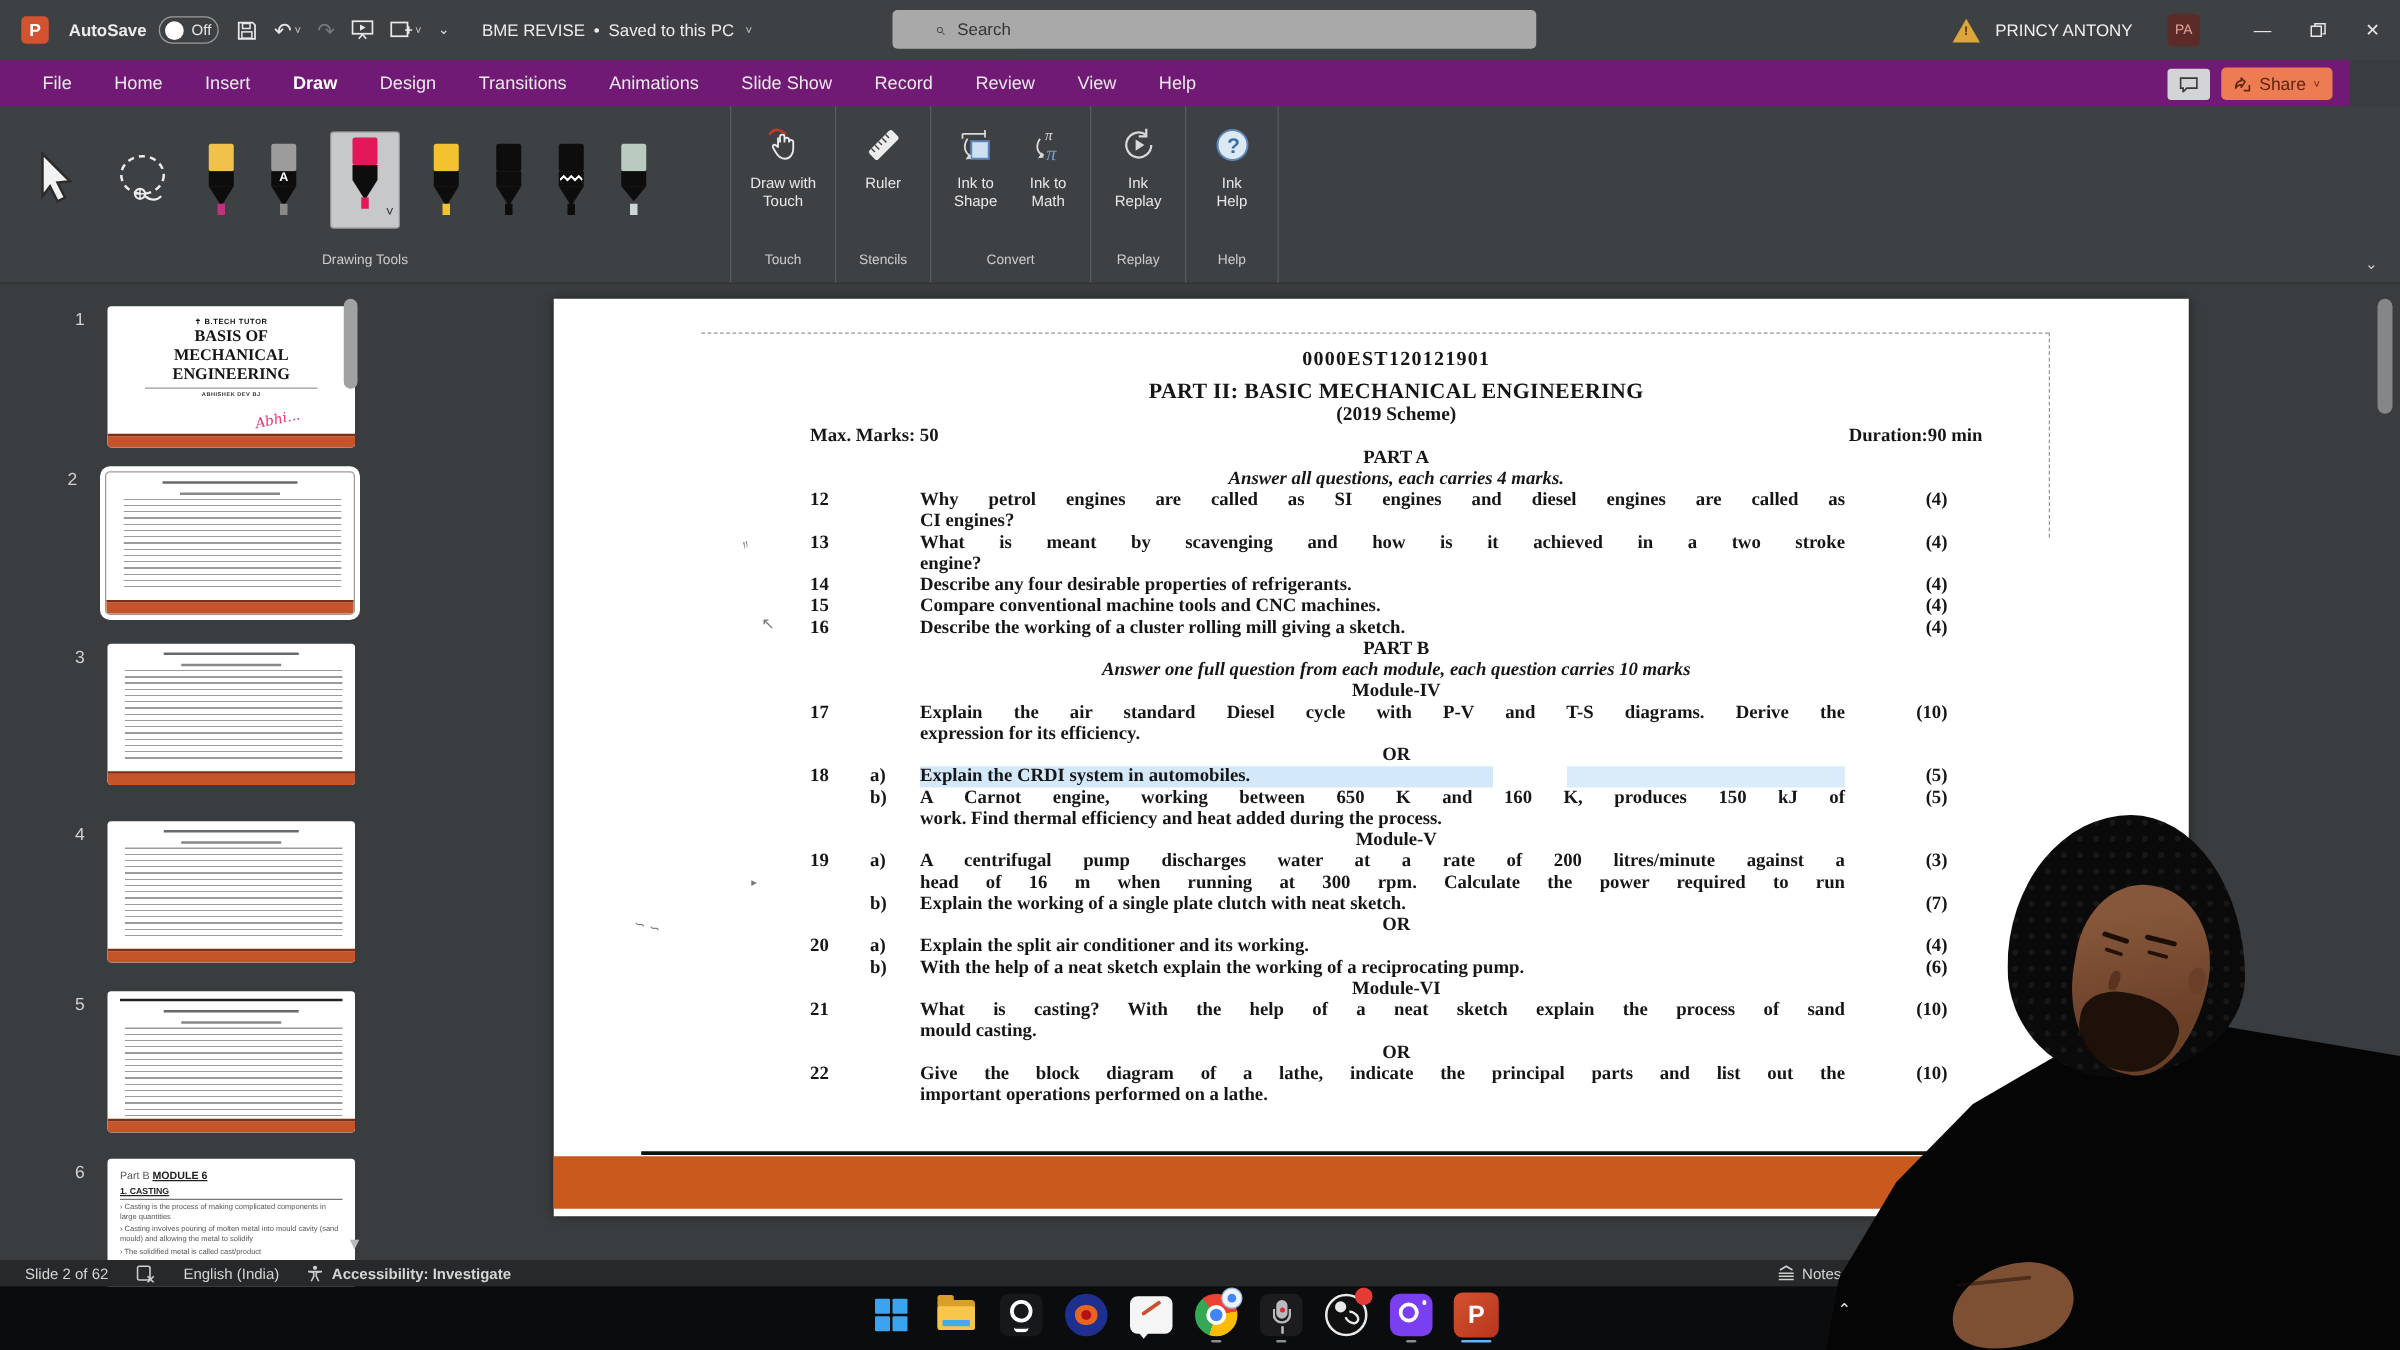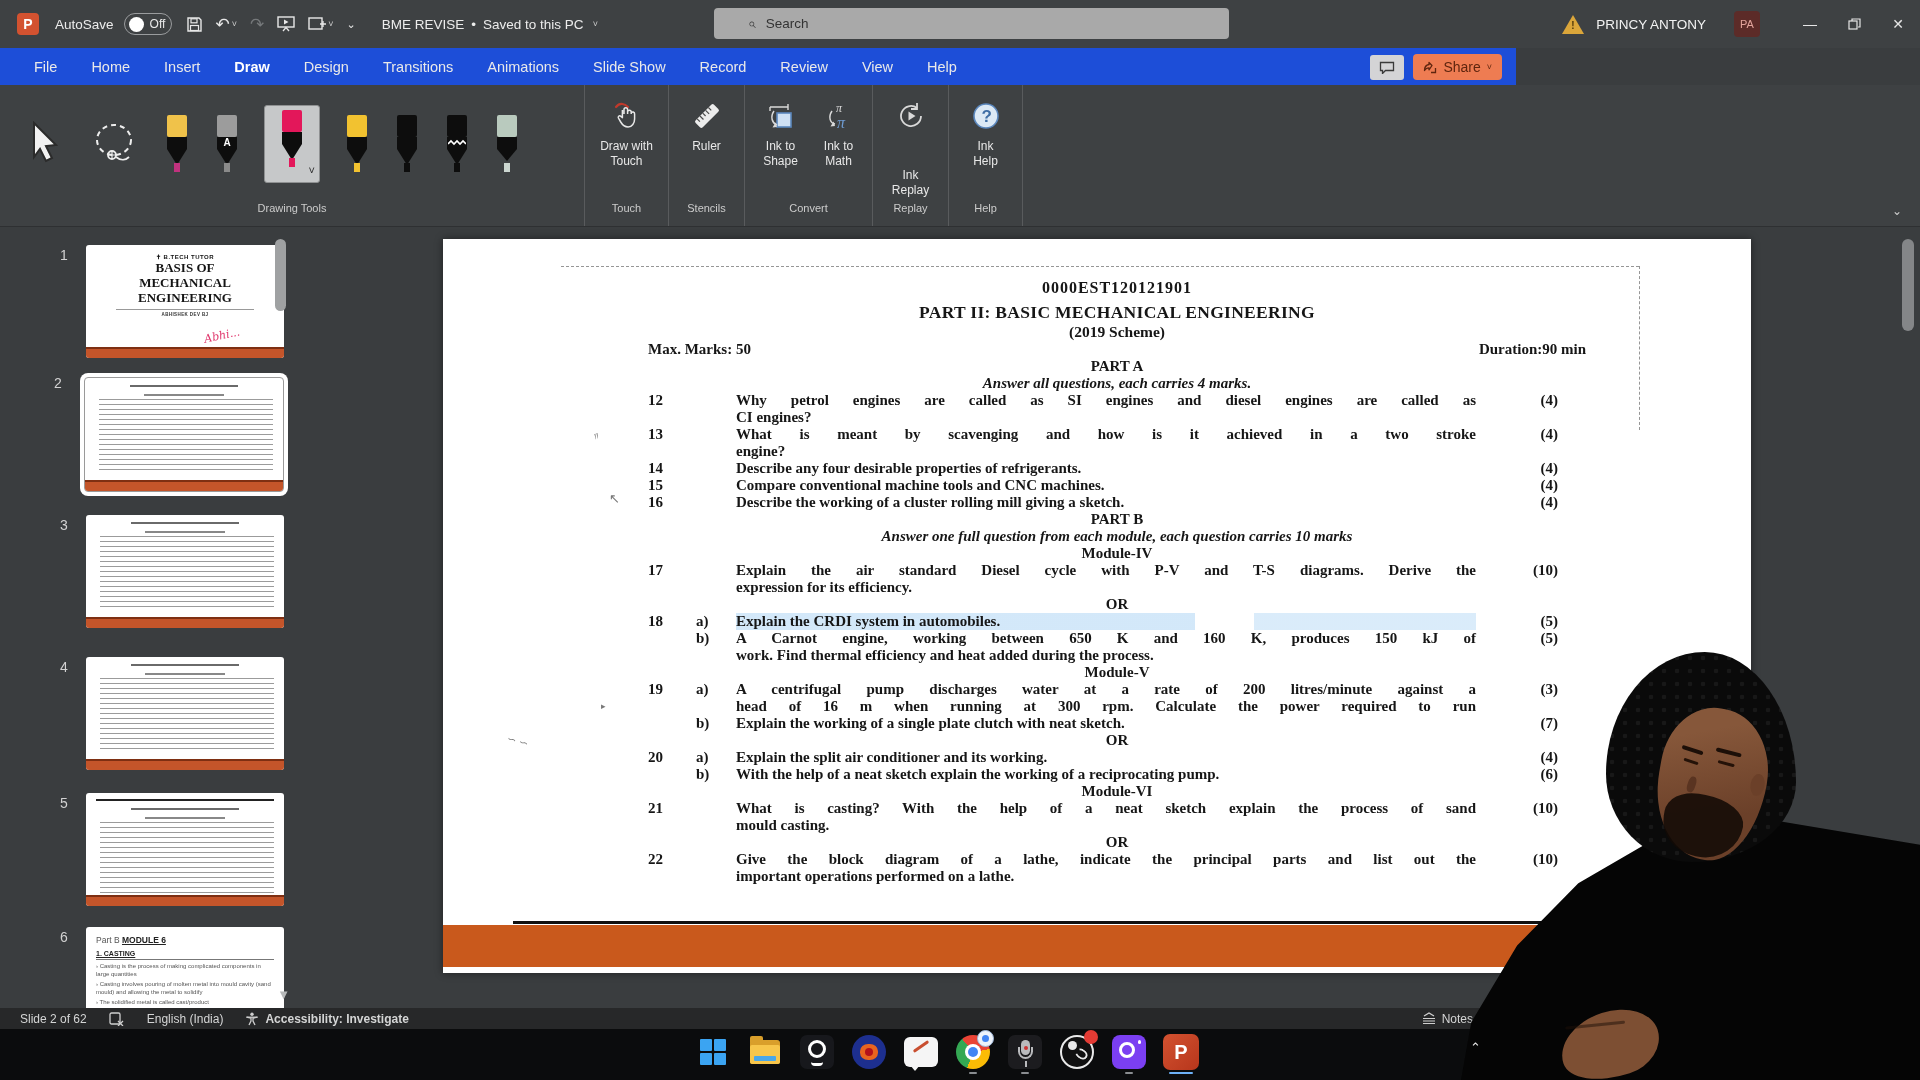--- a/index.html
+++ b/index.html
@@ -5,21 +5,21 @@
   * { margin:0; padding:0; box-sizing:border-box; }
   html,body { width:1920px; height:1080px; overflow:hidden; background:#3a3d3f;
     font-family:"Liberation Sans", sans-serif; }
   body { position:relative; }
 
   
   .titlebar { position:absolute; left:0; top:0; width:1920px; height:48px; background:#3e4143;
     display:flex; align-items:center; color:#ececec; font-size:13.5px; }
   .ppt-logo { width:22px; height:22px; background:#d35230; border-radius:4px; margin-left:17px;
     color:#fff; font-weight:bold; font-size:14px; display:flex; align-items:center; justify-content:center; }
-  .autosave-lbl { margin-left:16px; }
+  .autosave-lbl { margin-left:16px;font-weight:bold; }
   .toggle { margin-left:10px; width:48px; height:22px; border:1px solid #9a9c9e; border-radius:11px;
     display:flex; align-items:center; cursor:pointer; }
   .toggle .knob { width:15px; height:15px; border-radius:50%; background:#fff; margin-left:4px; }
   .toggle .tstate { margin-left:6px; font-size:12px; color:#e8e8e8; }
   .qat { margin-left:14px; display:flex; align-items:center; gap:13px; }
   .qat .qbtn { color:#e8e8e8; font-size:17px; line-height:1; cursor:pointer; display:flex; align-items:center; }
   .qbtn.dim { color:#76797b; }
   .mini-chev { font-size:9px; color:#cfcfcf; margin-left:2px; }
   .doc-title { margin-left:26px; display:flex; align-items:center; gap:7px; white-space:nowrap; cursor:pointer; }
   .search-box { position:absolute; left:714px; top:8px; width:515px; height:31px; background:#a9a9a9;
@@ -29,21 +29,21 @@
   .warn-tri { width:0; height:0; border-left:11px solid transparent; border-right:11px solid transparent;
     border-bottom:19px solid #dba63a; position:relative; margin-right:12px; }
   .warn-tri i { position:absolute; left:-2px; top:5px; font-style:normal; font-size:10px; color:#4d3608; font-weight:bold; }
   .user-name { font-size:13.5px; color:#f2f2f2; margin-right:28px; }
   .avatar { width:26px; height:26px; border-radius:4px; background:#5c2b28; color:#e3a49c;
     font-size:11px; display:flex; align-items:center; justify-content:center; margin-right:28px; }
   .wbtn { width:44px; height:48px; display:flex; align-items:center; justify-content:center;
     color:#e6e6e6; font-size:14px; cursor:pointer; }
 
   
-  .tabrow { position:absolute; left:0; top:48px; width:1516px; height:37px; background:#1d4ed8;
+  .tabrow { position:absolute; left:0; top:48px; width:1880px; height:37px; background:#701a75;
     display:flex; align-items:center; color:#e9e9e9; font-size:14.5px; }
   .tab { margin-left:34px; cursor:pointer; white-space:nowrap; }
   .tab.sel { font-weight:bold; color:#fff; }
   .tabrow-right { position:absolute; right:14px; top:6px; display:flex; align-items:center; gap:9px; }
   .cmt-btn { width:34px; height:25px; background:#d4d4d6; border-radius:3px; display:flex;
     align-items:center; justify-content:center; cursor:pointer; }
   .cmt-btn svg { display:block; }
   .share-btn { height:26px; padding:1px 10px; background:#ee7c52; border-radius:4px; color:#5f250e;
     font-size:14px; display:flex; align-items:center; gap:6px; cursor:pointer; font-weight:500; }
 
@@ -448,21 +448,21 @@
   <div class="rgroup g-rep">
     <div class="rgroup-body">
       <div class="bigbtn">
         <div class="bicon">
           <svg width="30" height="30" viewBox="0 0 30 30">
               <path d="M25 15a10 10 0 1 1-4-8" fill="none" stroke="#d9d9d9" stroke-width="1.8"></path>
               <path d="M21 2v6h-6" fill="none" stroke="#d9d9d9" stroke-width="1.8"></path>
               <path d="M12.5 10.5v9l7-4.5z" fill="#d9d9d9"></path>
             </svg>
         </div>
-        <span style="width:48px;margin-top:29px;">Ink Replay</span>
+        <span style="width:48px;">Ink Replay</span>
       </div>
     </div>
     <div class="rgroup-label">Replay</div>
   </div>
   <div class="rgroup g-help">
     <div class="rgroup-body">
       <div class="bigbtn">
         <div class="bicon">
           <svg width="30" height="30" viewBox="0 0 30 30">
               <circle cx="15" cy="15" r="12" fill="#dce9f5" stroke="#5b87bd" stroke-width="1.6"></circle>

